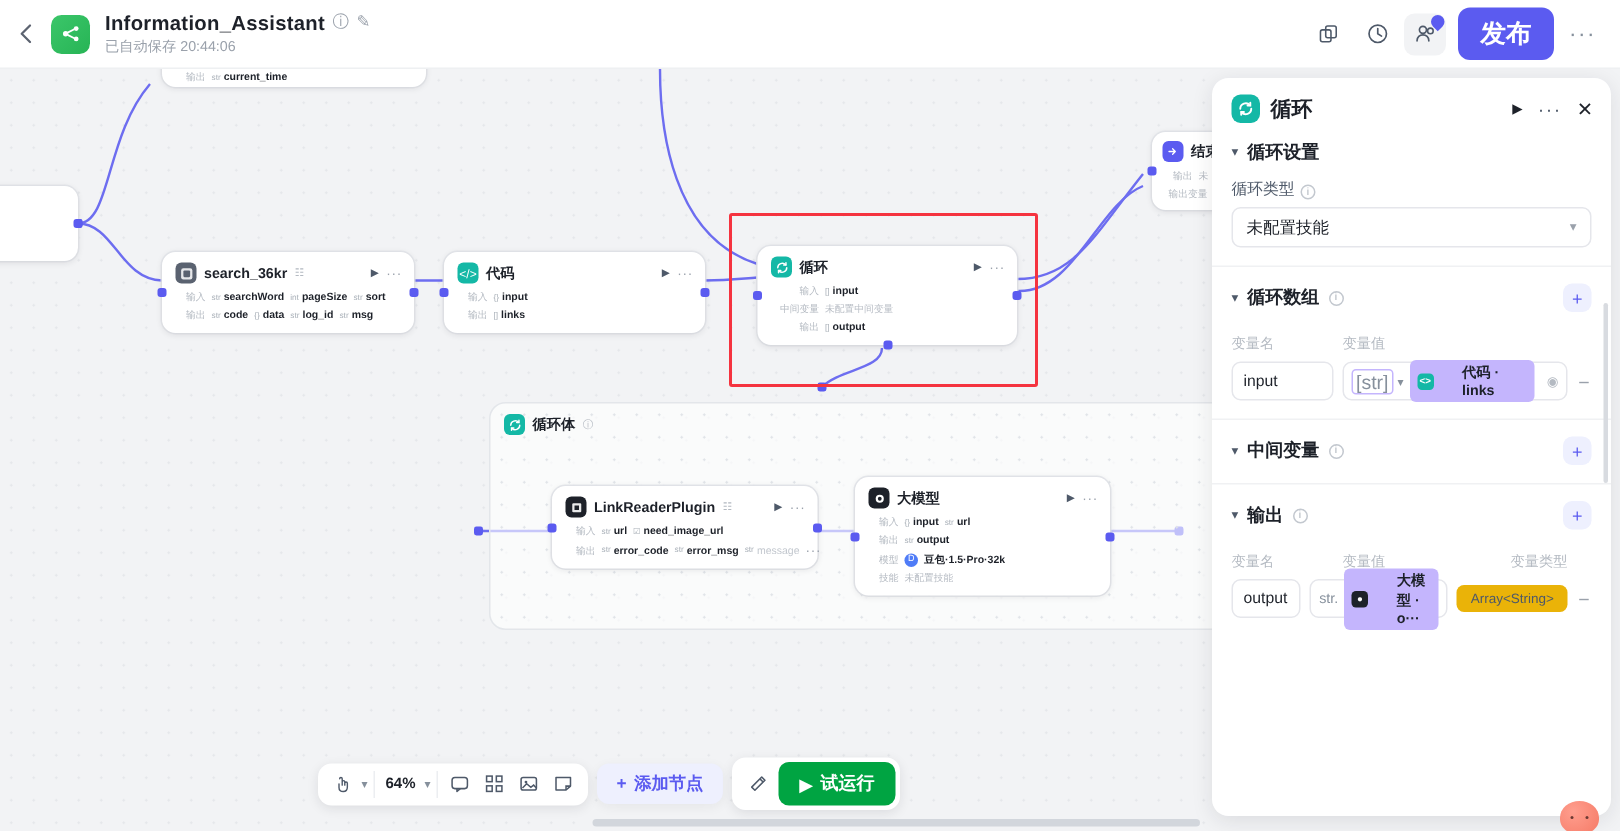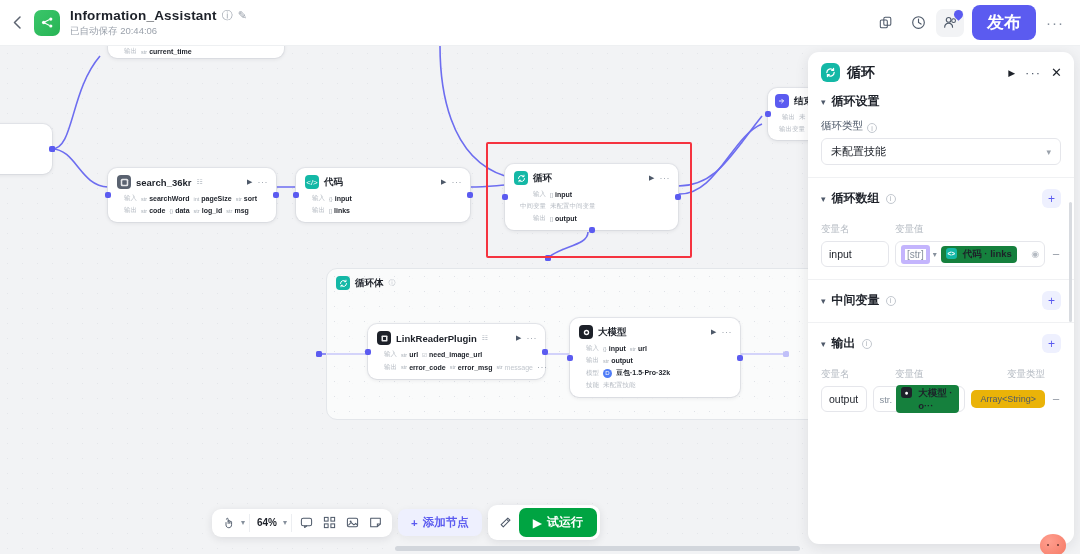--- a/index.html
+++ b/index.html
@@ -162,23 +162,23 @@
   .varrow { display:flex; align-items:center; gap:6px; }
   .vname {
     width: 68px; height: 26px; border:1px solid #e5e6eb; border-radius:6px; display:flex;
     align-items:center; padding: 0 7px; font-size: 10.5px; color:#1d2129; background:#fff;
   }
   .vval {
     flex:1; height: 26px; border:1px solid #e5e6eb; border-radius:6px; display:flex;
     align-items:center; padding: 0 5px; gap:4px; background:#fff; min-width: 0;
   }
   .vtype-sel { display:flex; align-items:center; gap:3px; font-size:9px; color:#4e5969; flex:none; }
-  .vtype-box { border:4px solid #c4b5fd; border-radius:3px; padding:0 2px; font-size:10px; color:#86909c;text-align:center; }
+  .vtype-box { border:1px solid #c4b5fd; border-radius:3px; padding:0 2px; font-size:13px; color:#86909c;text-align:center; }
   .reftag {
-    display:flex; gap:6px; background:#15803d; border-radius:4px;
+    display:flex; align-items:center; gap:19px; background:#c4b5fd; border-radius:4px;
     padding: 2px 5px; font-size: 9.5px; color:#1d2129; font-weight:600; min-width:0; overflow:hidden;
   }
   .reftag .mini { width:11px; height:11px; border-radius:3px; display:flex; align-items:center;
      justify-content:center; font-size:6.5px; color:#fff; flex:none; }
   .clear-ic { margin-left:auto; color:#b4bac2; font-size:9px; flex:none; padding-left:4px;}
   .typetag { background:#eab308; border-radius:5px; padding: 4px 9px; font-size:9px; color:#4e5969; flex:none;}
   .minus { color:#9aa1ab; font-size:13px; cursor:pointer; flex:none; width:10px; text-align:center;}
   .str-pre { font-size:9.5px; color:#86909c; flex:none; }
   .p-scroll { position:absolute; right:2px; top:120px; width:3px; height:120px; border-radius:2px;
      background:#d8dbe0; }

